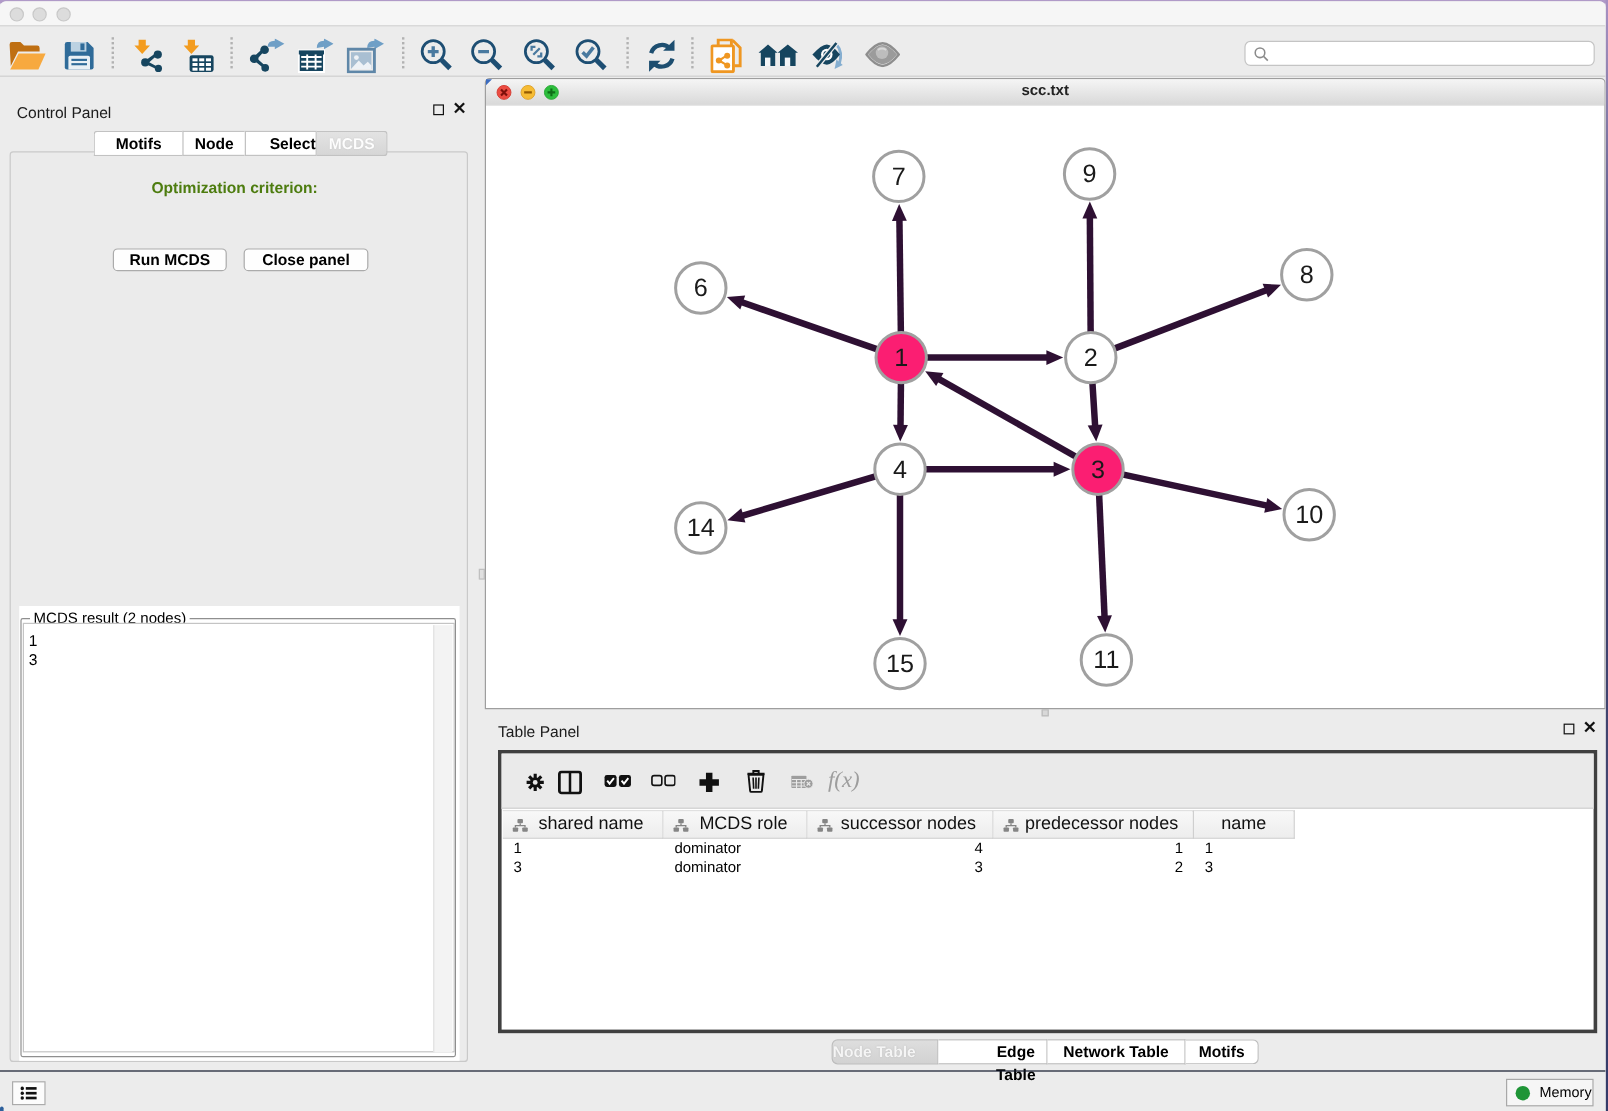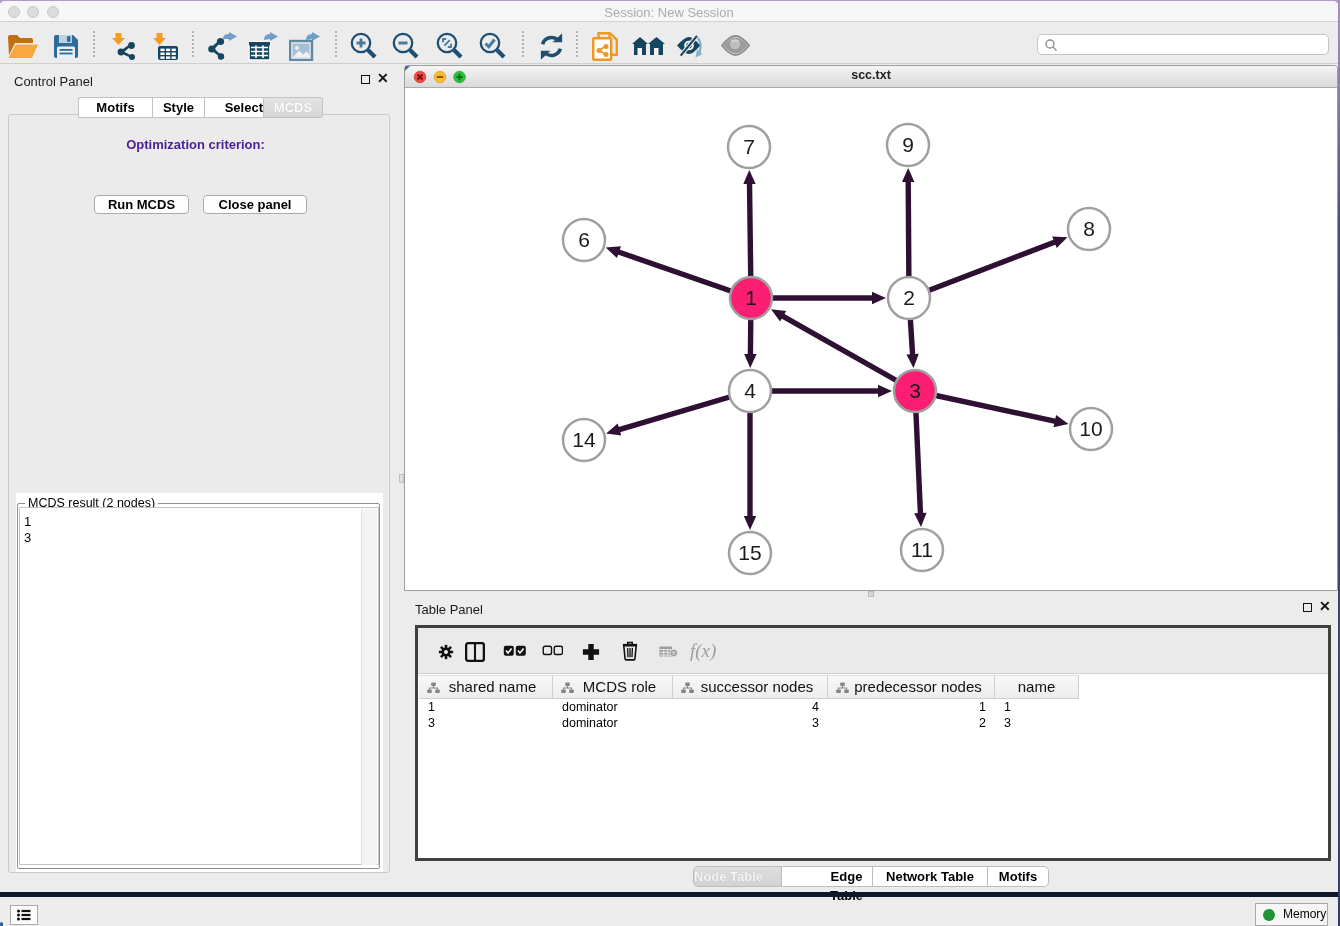--- a/index.html
+++ b/index.html
@@ -13,21 +13,20 @@
 
 <div class="abs" style="left:0;top:0;width:1340px;height:3px;background:#b09ac8;"></div>
 <div class="abs" style="right:0;top:0;width:2px;height:926px;background:linear-gradient(#a890c2 0%,#8f82ae 8%,#4b4a7c 25%,#3a3d6c 45%,#42456f 70%,#343a68 100%);"></div>
 
 <div class="abs" style="left:0;top:1px;width:1338px;height:925px;background:#ececec;border-radius:5px 5px 0 0;overflow:hidden;">
 
   <div class="abs" style="left:0;top:0;width:1338px;height:21px;background:#f6f6f6;border-bottom:1px solid #d2d2d2;">
     <div class="abs" style="left:8px;top:5px;width:12px;height:12px;border-radius:50%;background:#dcdcdc;border:1px solid #c8c8c8;"></div>
     <div class="abs" style="left:27px;top:5px;width:12px;height:12px;border-radius:50%;background:#dcdcdc;border:1px solid #c8c8c8;"></div>
     <div class="abs" style="left:47px;top:5px;width:12px;height:12px;border-radius:50%;background:#dcdcdc;border:1px solid #c8c8c8;"></div>
-    <div class="abs" style="left:0;top:4px;width:1338px;text-align:center;font-size:13px;color:#ababab;">Session: New Session</div>
   </div>
 
   <div id="toolbar" class="abs" style="left:0;top:22px;width:1338px;height:41px;border-bottom:1px solid #cfcfcf;">
 
     <div class="abs" style="left:1037px;top:11px;width:292px;height:21px;background:#fff;border:1px solid #c4c4c4;border-radius:5px;">
       <svg width="14" height="14" style="position:absolute;left:6px;top:3px;" viewBox="0 0 14 14">
           <circle cx="6" cy="6" r="4" fill="none" stroke="#8b8b8b" stroke-width="1.3"></circle>
           <line x1="9" y1="9" x2="12.5" y2="12.5" stroke="#8b8b8b" stroke-width="1.3"></line>
         </svg>
     </div>
@@ -168,34 +167,34 @@
     </svg>
 
     <svg class="abs" style="left:721px;top:12px;" width="29" height="21" viewBox="0 0 29 21">
       <path d="M1 10.5 Q8.5 1 14.5 1 Q20.5 1 28 10.5 Q20.5 20 14.5 20 Q8.5 20 1 10.5 Z" fill="none" stroke="#8e8e8e" stroke-width="2"></path>
       <path d="M2.5 10.5 Q9 2.5 14.5 2.5 Q20 2.5 26.5 10.5 Q20 18.5 14.5 18.5 Q9 18.5 2.5 10.5 Z" fill="#9b9b9b"></path>
       <circle cx="14" cy="9" r="5.2" fill="#bdbdbd"></circle>
       <path d="M10.5 6.5 Q14 4.5 17.5 6.5" stroke="#d8d8d8" stroke-width="1.6" fill="none"></path>
     </svg>
   </div>
 
-  <div class="abs" style="left:0;top:64px;width:391px;height:827px;">
+  <div class="abs" style="left:0;top:76px;width:391px;height:827px;">
     <div class="abs" style="left:14px;top:9px;font-size:13px;color:#1c1c1c;">Control Panel</div>
     <div class="abs" style="left:361px;top:10px;width:9px;height:9px;border:1.5px solid #111;"></div>
     <div class="abs" style="left:377px;top:5px;font-size:14px;font-weight:bold;color:#111;">✕</div>
 
     <div class="abs" style="left:8px;top:49px;width:382px;height:759px;background:#ebebeb;border:1px solid #c9c9c9;border-radius:3px;"></div>
 
     <div class="abs" style="left:78px;top:32px;height:21px;display:flex;font-size:13px;font-weight:bold;">
       <div style="width:74px;background:#fff;border:1px solid #c2c2c2;border-right:none;text-align:center;line-height:19px;color:#000;border-radius:3px 0 0 0;">Motifs</div>
-      <div style="width:52px;background:#fff;border:1px solid #c2c2c2;border-right:none;text-align:center;line-height:19px;color:#000;">Style</div>
+      <div style="width:52px;background:#fff;border:1px solid #c2c2c2;border-right:none;text-align:center;line-height:19px;color:#000;">Node</div>
       <div style="width:60px;background:#fff;border:1px solid #c2c2c2;text-align:right;line-height:19px;color:#000;">Select</div>
       <div style="width:59px;background:linear-gradient(#e3e3e3,#d6d6d6);border:1px solid #c2c2c2;border-left:none;text-align:center;line-height:19px;color:#fdfdfd;text-shadow:0 0 1px #bbb;border-radius:0 3px 3px 0;">MCDS</div>
     </div>
-    <div class="abs" style="left:0;top:72px;width:391px;text-align:center;font-size:13px;font-weight:bold;color:#4c1d95;">Optimization criterion:</div>
+    <div class="abs" style="left:0;top:72px;width:391px;text-align:center;font-size:13px;font-weight:bold;color:#4d7c0f;">Optimization criterion:</div>
 
 
     <div class="abs" style="left:94px;top:130px;width:95px;height:19px;background:#fefefe;border:1px solid #ababab;border-radius:4px;text-align:center;font-size:13px;font-weight:bold;line-height:17px;color:#000;">Run MCDS</div>
     <div class="abs" style="left:203px;top:130px;width:104px;height:19px;background:#fefefe;border:1px solid #ababab;border-radius:4px;text-align:center;font-size:13px;font-weight:bold;line-height:17px;color:#000;">Close panel</div>
 
     <div class="abs" style="left:16px;top:428px;width:367px;height:379px;background:#fff;">
       <div class="abs" style="left:1px;top:10px;width:363px;height:366px;border:1px solid #8f8f8f;border-radius:2px;"></div>
       <div class="abs" style="left:9px;top:3px;background:#fff;padding:0 3px;font-size:12.5px;color:#000;">MCDS result (2 nodes)</div>
       <div class="abs" style="left:3px;top:14px;width:360px;height:358px;background:#fff;border:1px solid #c4c4c4;font-size:13px;color:#000;line-height:16px;padding:6px 0 0 4px;">1<br>3
         <div class="abs" style="right:1px;top:1px;width:16px;height:356px;background:#f3f3f3;border-left:1px solid #e0e0e0;"></div>
@@ -408,21 +407,21 @@
     </div>
 
     <div class="abs" style="left:289px;top:268px;height:21px;display:flex;font-size:13px;font-weight:bold;">
       <div style="width:89px;background:linear-gradient(#dedede,#d2d2d2);border:1px solid #bdbdbd;border-radius:5px 0 0 5px;text-align:left;line-height:19px;color:#f5f5f5;text-shadow:0 0 1px #aaa;">Node Table</div>
       <div style="width:91px;background:#fff;border:1px solid #bdbdbd;border-left:none;text-align:center;line-height:19px;color:#000;padding-left:39px;">Edge Table</div>
       <div style="width:115px;background:#fff;border:1px solid #bdbdbd;border-left:none;text-align:center;line-height:19px;color:#000;">Network Table</div>
       <div style="width:61px;background:#fff;border:1px solid #bdbdbd;border-left:none;border-radius:0 5px 5px 0;text-align:center;line-height:19px;color:#000;">Motifs</div>
     </div>
   </div>
 
-  <div class="abs" style="left:0;top:891px;width:1338px;height:35px;border-top:5px solid #0f172a;">
+  <div class="abs" style="left:0;top:891px;width:1338px;height:35px;border-top:1px solid #0f172a;">
     <div class="abs" style="left:10px;top:8px;width:28px;height:20px;background:#fcfcfc;border:1px solid #ababab;">
       <svg width="14" height="12" style="position:absolute;left:6px;top:3px;" viewBox="0 0 14 12">
         <g fill="#111">
             <circle cx="1.5" cy="2" r="1.5"></circle>
             <circle cx="1.5" cy="6" r="1.5"></circle>
             <circle cx="1.5" cy="10" r="1.5"></circle>
             <rect x="4.5" y="0.9" width="9" height="2.2"></rect>
             <rect x="4.5" y="4.9" width="9" height="2.2"></rect>
             <rect x="4.5" y="8.9" width="9" height="2.2"></rect>
           </g>

